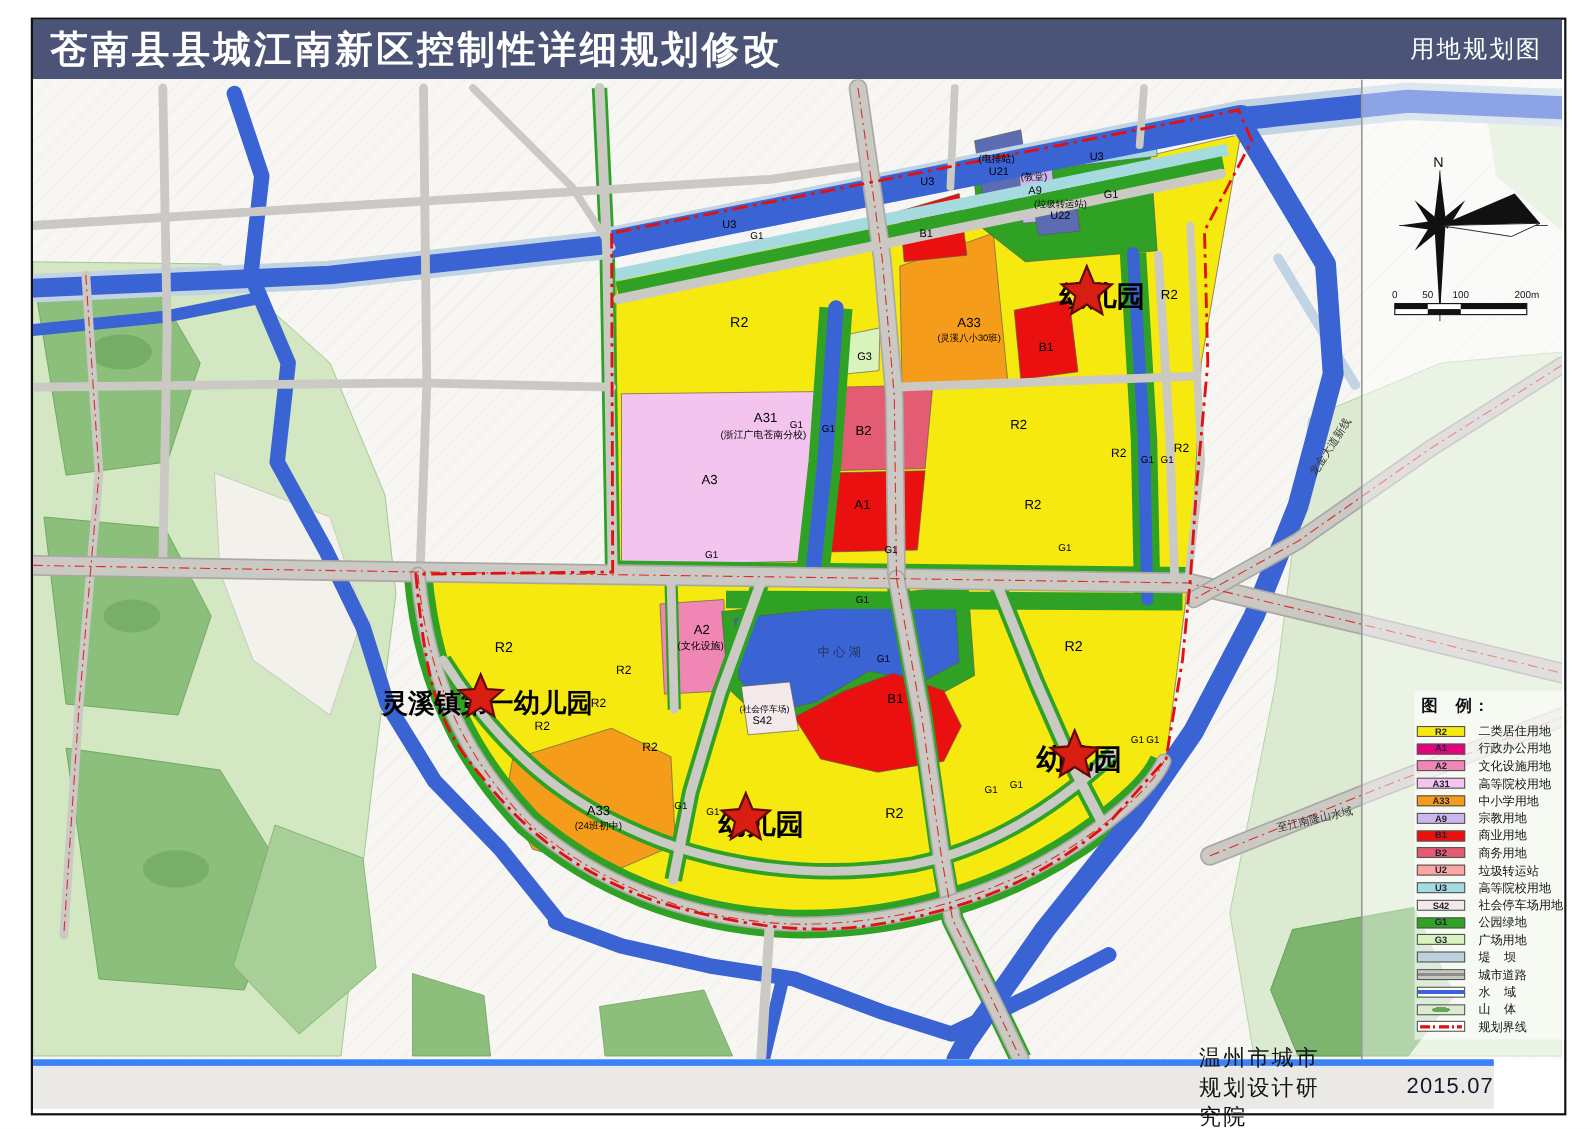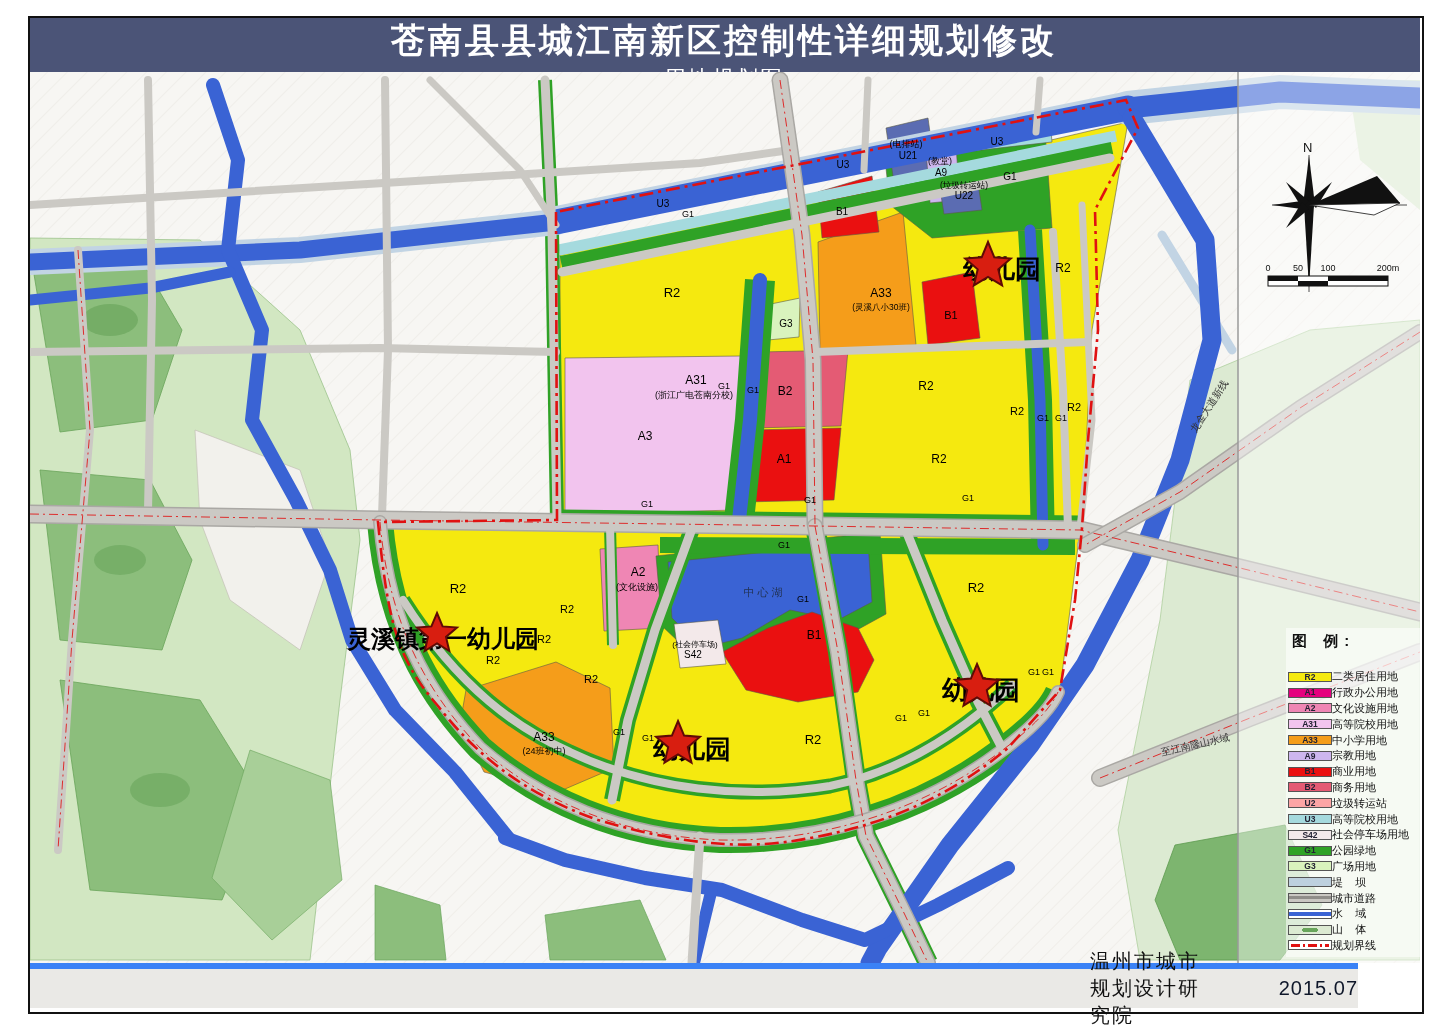--- a/index.html
+++ b/index.html
@@ -1,42 +1,42 @@
 <!DOCTYPE html>
 <html><head>
 <meta charset="utf-8">
 <style>
   html,body{margin:0;padding:0;background:#fff;width:1448px;height:1026px;position:relative;
     font-family:"Liberation Sans","DejaVu Sans",sans-serif;}
   #frame{position:absolute;left:28px;top:16px;width:1392px;height:994px;border:2px solid #111;background:#fff;}
   #titlebar{position:absolute;left:30px;top:18px;width:1390px;height:54px;background:#4b5477;
-    display:flex;align-items:center;justify-content:space-between;box-sizing:border-box;padding:0 18px 0 16px;flex-direction:column;}
+    display:flex;align-items:center;justify-content:space-between;box-sizing:border-box;padding:0 18px 0 16px;}
   #titlebar .main-title{color:#fff;font-size:34px;font-weight:bold;letter-spacing:3px;}
   #titlebar .map-type{color:#fff;font-size:22px;letter-spacing:2px;}
   #map{position:absolute;left:30px;top:72px;width:1390px;height:891px;overflow:hidden;background:#f7f6f3;}
   #footer{position:absolute;left:30px;top:963px;width:1328px;height:45px;background:#eae9e6;border-top:6px solid #3b82f6;
     display:flex;align-items:center;box-sizing:border-box;}
   #footer .inst{margin-left:1060px;font-size:20px;color:#111;letter-spacing:2px;}
   #footer .date{margin-left:70px;font-size:20px;color:#0f172a;letter-spacing:1px;}
   svg{display:block}
   svg text{font-family:"Liberation Sans","DejaVu Sans",sans-serif;}
   .casing{fill:none;stroke:#aaa8a4;stroke-linecap:round;stroke-linejoin:round}
   .road{fill:none;stroke:#cbc9c4;stroke-linecap:round;stroke-linejoin:round}
   .redc{fill:none;stroke:#e01111;stroke-width:1;stroke-dasharray:9 4 2 4;opacity:.85}
   .green-strip{fill:none;stroke:#2fa226;stroke-linejoin:round}
   .water-line{fill:none;stroke:#3a63d4;stroke-linecap:round;stroke-linejoin:round}
   .dike{fill:none;stroke:#c2d4e4;stroke-linecap:round}
   .parcel{stroke:#5a5a46;stroke-width:.6}
   
   #legend{position:absolute;left:1286px;top:628px;width:134px;background:rgba(255,255,255,.55);padding:2px 0 4px 2px;}
-  #legend .lg-title{font-size:15px;font-weight:bold;color:#111;letter-spacing:6px;margin:2px 0 18px 4px;}
+  #legend .lg-title{font-size:15px;font-weight:bold;color:#111;letter-spacing:6px;margin:2px 0 6px 4px;}
   .lg-row{display:flex;align-items:center;height:15.8px;}
   .chip{width:44px;height:10px;border:1px solid #555;box-sizing:border-box;display:flex;align-items:center;
     justify-content:center;font-size:8.5px;font-weight:bold;color:#223;line-height:1;flex:none;background:#fff;}
-  .lg-label{font-size:11px;color:#111;margin-left:0;white-space:pre;}
+  .lg-label{font-size:11px;color:#111;margin-left:12px;white-space:pre;}
   .sym-road{background:linear-gradient(180deg,#c9c7c2 0 30%,#8f8d89 30% 65%,#c9c7c2 65%);}
   .sym-water{background:linear-gradient(180deg,#fff 0 25%,#3a63d4 25% 72%,#fff 72%);}
   .sym-mountain{background:radial-gradient(ellipse 14px 4px at 50% 50%,#69a55b 0 60%,#dcead2 61%);}
   .sym-boundary{position:relative;}
   .sym-boundary::after{content:"";position:absolute;left:2px;right:2px;top:3px;height:2.5px;
     background:repeating-linear-gradient(90deg,#e01111 0 9px,transparent 9px 12px,#e01111 12px 14px,transparent 14px 17px);}
 </style>
 </head>
 <body>
 

